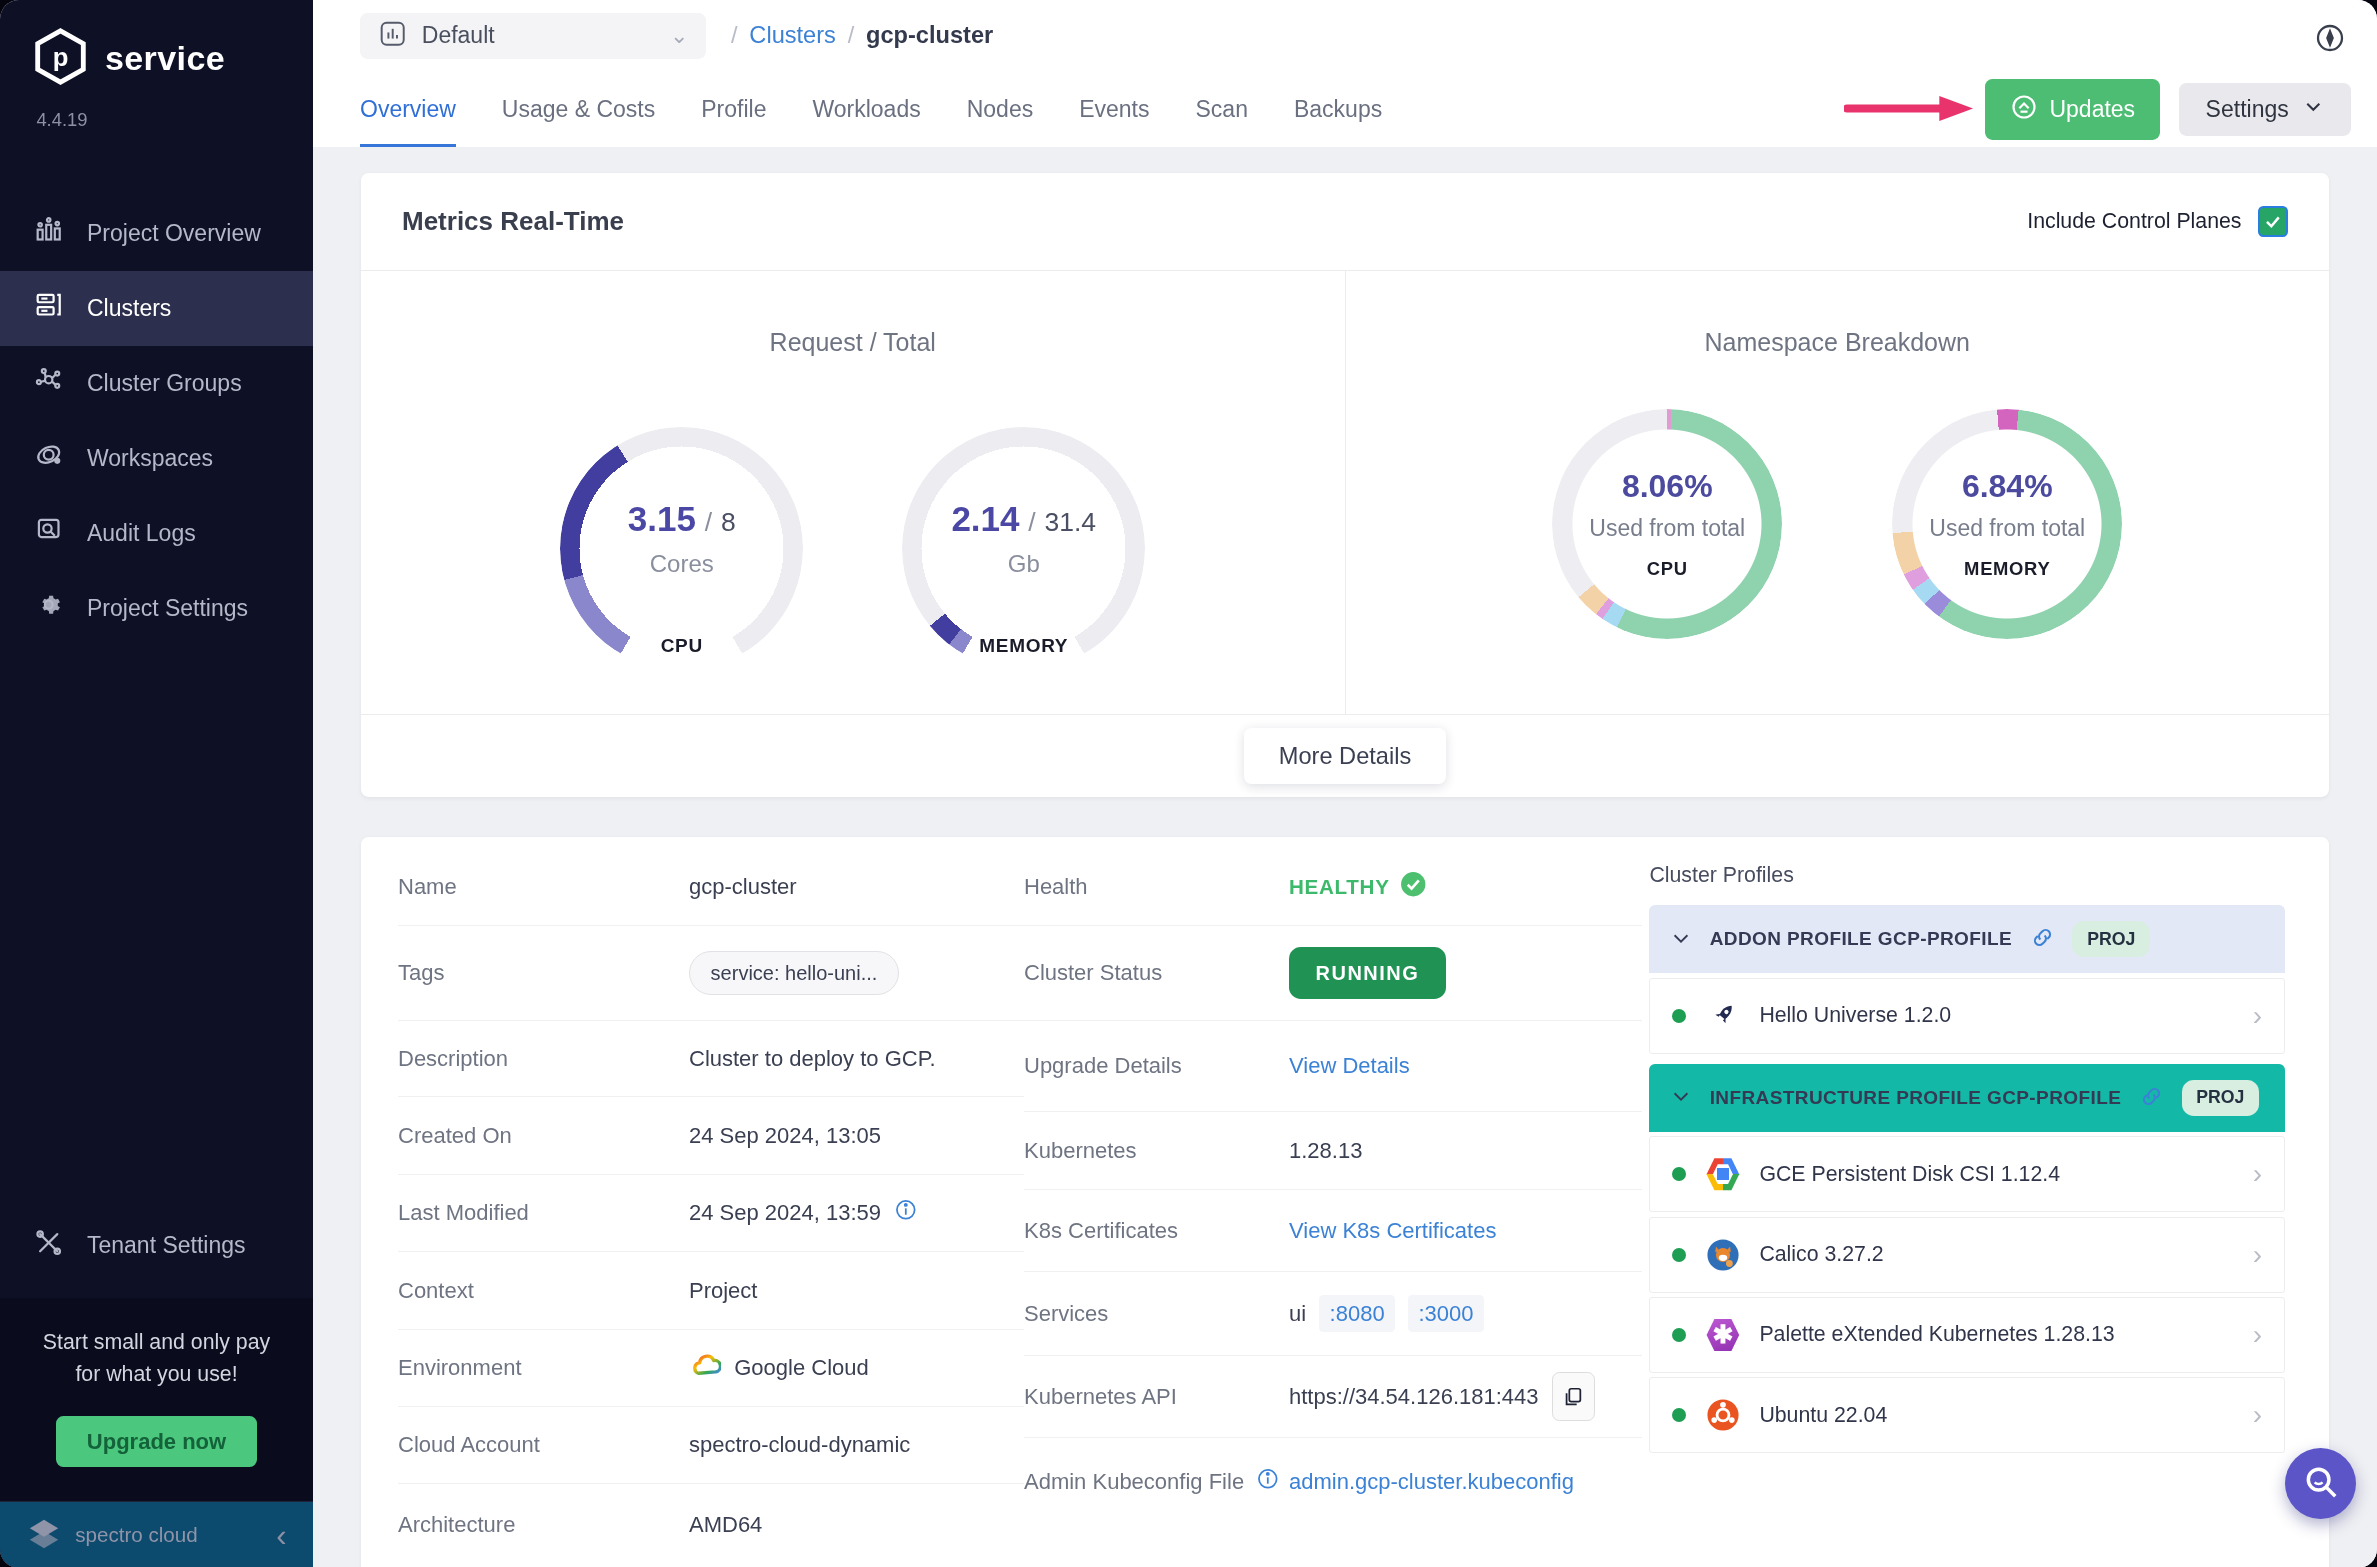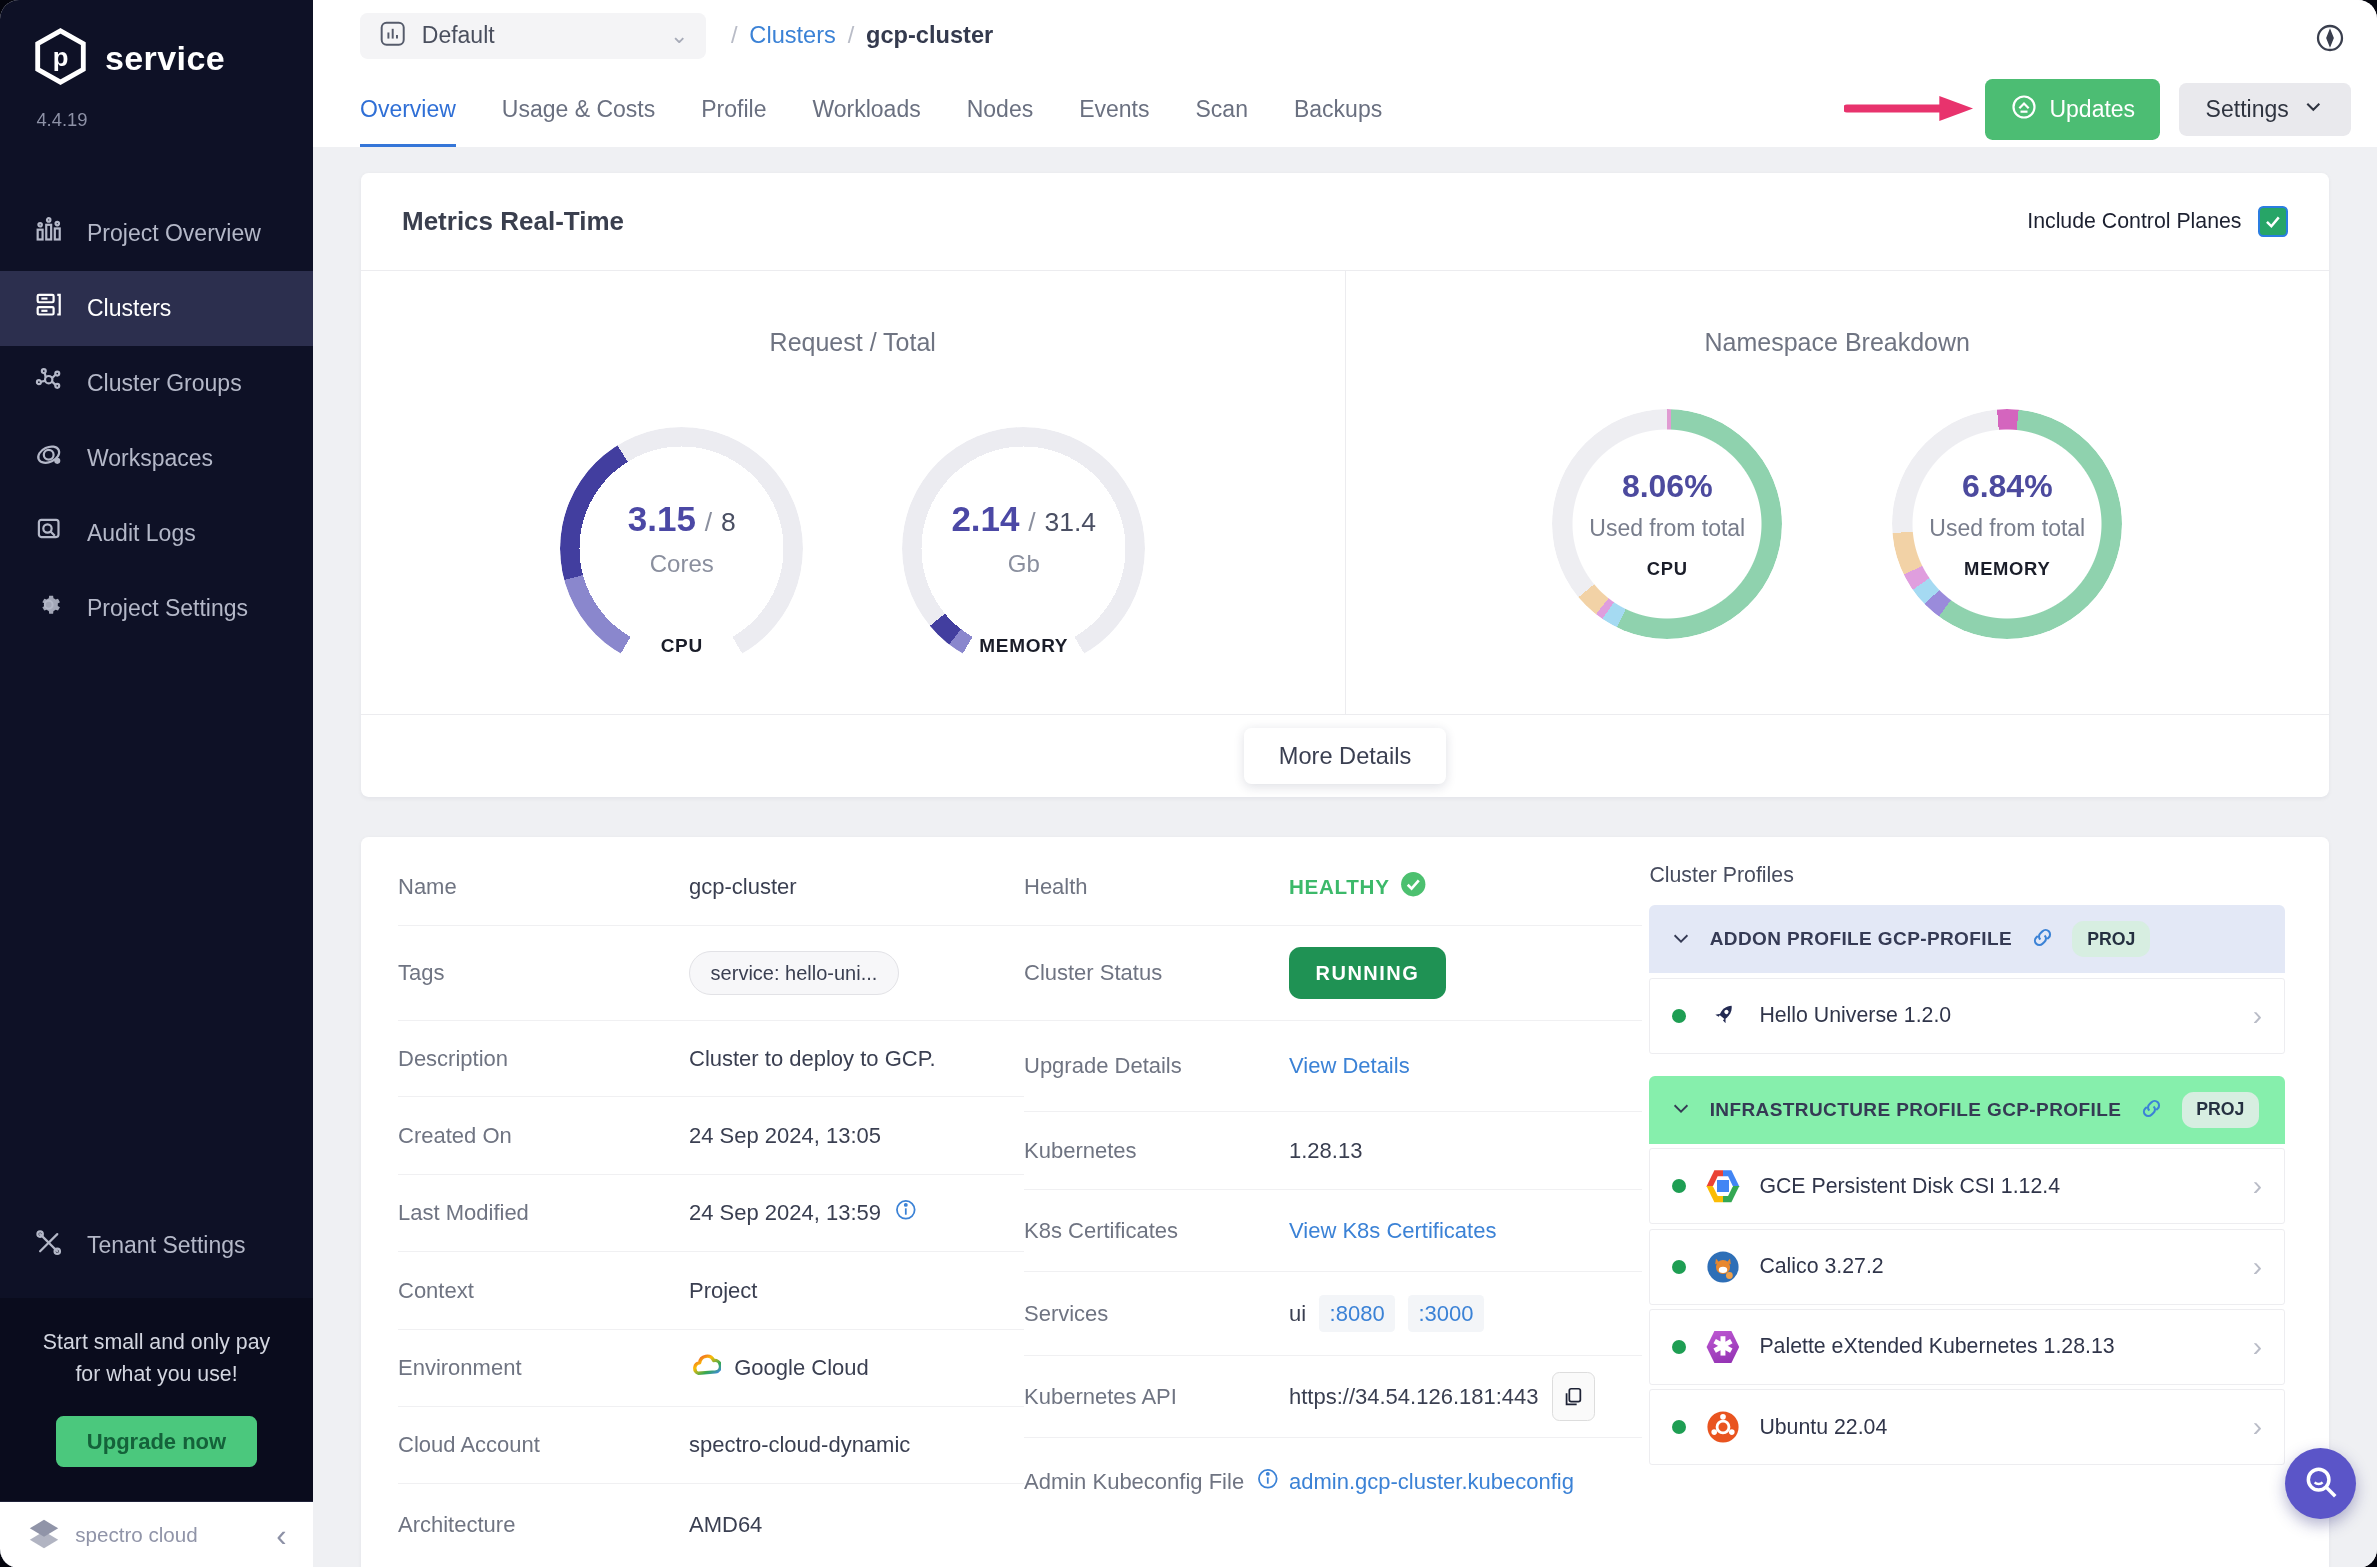--- a/index.html
+++ b/index.html
@@ -11,21 +11,21 @@
   .brand-name{color:#fff;font-size:34px;font-weight:700;letter-spacing:0.4px;}
   .version{color:#8d91a6;font-size:18.4px;margin:20.6px 0 0 4.4px;}
   .nav{margin-top:65px;display:flex;flex-direction:column;}
   .nav-item{display:flex;align-items:center;gap:23.6px;height:75px;padding-left:34px;color:#b4b8c8;font-size:23px;cursor:pointer;}
   .nav-item svg{flex:0 0 auto;}
   .nav-item.sel{background:#2c2f4e;color:#fff;}
   .push{margin-top:auto;}
   .promo{background:#0a0c1d;padding:29.4px 17.7px 34px;text-align:center;}
   .promo-text{color:#d3d6e0;font-size:21.3px;line-height:1.5;}
   .promo-btn{display:inline-block;margin-top:25px;background:#4bc87d;color:#14623a;font-size:22px;font-weight:600;padding:12.5px 31px;border-radius:7.4px;cursor:pointer;}
-  .side-footer{height:66px;border-top:0.7px solid #20233a;display:flex;align-items:center;padding:0 26.5px;background:#ffffff;}
+  .side-footer{height:66px;border-top:0.7px solid #20233a;display:flex;align-items:center;padding:0 26.5px;background:#0c4a6e;}
   .side-footer .sf-name{color:#9094a8;font-size:20.6px;margin-left:14.7px;}
   .collapse{margin-left:auto;color:#8d91a6;font-size:31px;line-height:1;cursor:pointer;}
   
   .main{position:absolute;left:313px;top:0;right:0;bottom:0;}
   .topbar{position:absolute;left:0;top:0;right:0;height:71px;background:#fff;display:flex;align-items:center;padding:0 26.5px 0 47px;box-sizing:border-box;}
   .proj-pill{display:flex;align-items:center;width:346px;height:46px;background:#f4f4f6;border-radius:7.4px;padding:0 17.7px;box-sizing:border-box;cursor:pointer;}
   .proj-pill .pp-label{font-size:23px;color:#4a4f5e;margin-left:14.7px;}
   .pp-chev{margin-left:auto;color:#a7abb8;font-size:22px;}
   .crumb{display:flex;align-items:center;gap:11.8px;margin-left:25px;font-size:23.6px;}
   .crumb .slash{color:#b9bcc7;}
@@ -92,21 +92,21 @@
   .healthy{color:#3cb96a;font-weight:700;letter-spacing:0.7px;font-size:20.6px;display:flex;align-items:center;gap:10.3px;}
   .running-pill{background:#1f9254;color:#fff;font-size:20px;letter-spacing:1.5px;font-weight:600;border-radius:11.8px;padding:14.7px 26.5px;}
   .blue-link{color:#3b82d6;cursor:pointer;}
   .port-chip{background:#f3f5f8;color:#3b82d6;padding:5.9px 10.3px;border-radius:4.4px;cursor:pointer;}
   .copy-btn{width:41px;height:47px;border:0.7px solid #ddd;border-radius:7.4px;background:#fafafa;display:flex;align-items:center;justify-content:center;cursor:pointer;}
   
   .pcol{padding:14.7px 0 0 7.4px;}
   .pcol-title{font-size:21.3px;color:#474c5e;margin-bottom:17.7px;}
   .acc-header{height:68px;border-radius:5.9px 5.9px 0 0;display:flex;align-items:center;gap:17.7px;padding:0 20.6px;cursor:pointer;}
   .acc-header.blue{background:#e3e8f6;}
-  .acc-header.pink{background:#86efac;margin-top:22px;}
+  .acc-header.pink{background:#14b8a6;margin-top:10px;}
   .acc-name{font-size:19px;font-weight:600;color:#353a54;letter-spacing:0.4px;}
   .proj-badge{background:#d7eee1;color:#253041;font-size:17.7px;font-weight:700;padding:7.4px 14.7px;border-radius:11.8px;}
   .p-item{background:#fff;border:0.7px solid #ededf0;margin-top:4.4px;border-radius:2.9px;height:74px;display:flex;align-items:center;padding:0 22px;cursor:pointer;}
   .gdot{width:14px;height:14px;border-radius:50%;background:#1e9e53;flex:0 0 auto;}
   .p-ico{width:35px;height:35px;margin:0 19px;display:flex;align-items:center;justify-content:center;flex:0 0 auto;}
   .p-name{font-size:21.3px;color:#30354a;}
   .chev-r{margin-left:auto;color:#b9bcc7;font-size:28px;}
   .hexagon{width:34px;height:34px;clip-path:polygon(25% 3%,75% 3%,98% 50%,75% 97%,25% 97%,2% 50%);position:relative;}
   .hex-gce{background:conic-gradient(from -90deg,#ea4335 0 25%,#4285f4 25% 50%,#34a853 50% 75%,#fbbc05 75% 100%);}
   .hex-gce::after{content:"";position:absolute;inset:6.6px;clip-path:polygon(25% 3%,75% 3%,98% 50%,75% 97%,25% 97%,2% 50%);background:#fff;}

